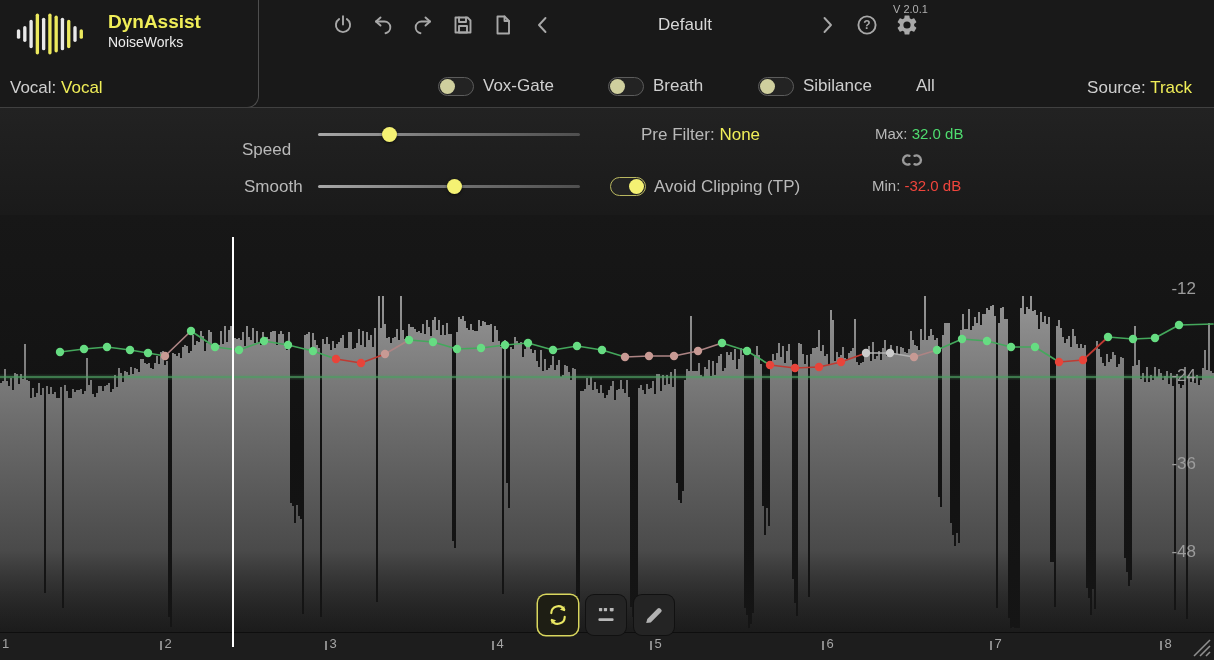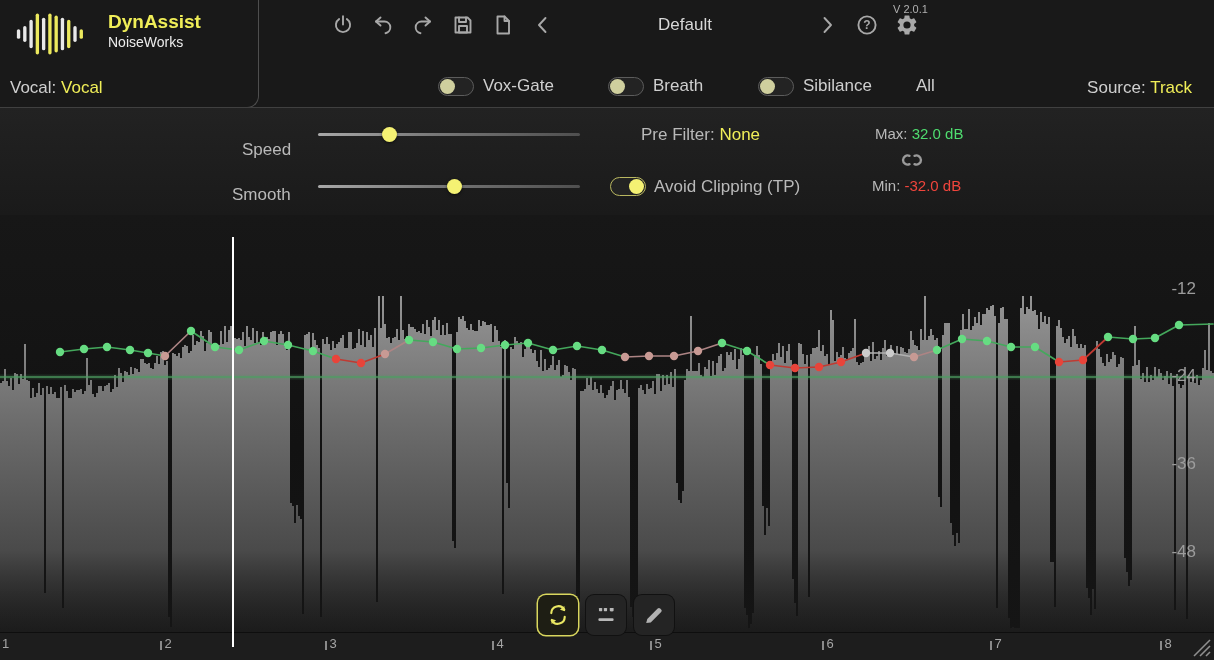--- a/index.html
+++ b/index.html
@@ -176,21 +176,21 @@
   </div>
 
   <div class="abs strip-label" style="right:22px;">
     <span>Source:</span> <span class="yellow">Track</span>
   </div>
 
   <div class="abs ctl-label" style="left:242px;top:125px;margin-top:15px;">Speed</div>
   <div class="abs slider" style="left:318px;top:133px;">
     <span class="knob" style="left: calc(27% - 7px);"></span>
   </div>
-  <div class="abs ctl-label" style="left:232px;top:177px;margin-top:8px;">Smooth</div>
+  <div class="abs ctl-label" style="left:244px;top:177px;">Smooth</div>
   <div class="abs slider" style="left:318px;top:185px;">
     <span class="knob" style="left: calc(52% - 7px);"></span>
   </div>
 
   <div class="abs ctl-label" style="left:641px;top:125px;">
     <span>Pre Filter:</span> <span class="yellow">None</span>
   </div>
 
   <div class="abs" style="left:610px;top:177px;">
     <span class="toggle on" style="display:block;">

